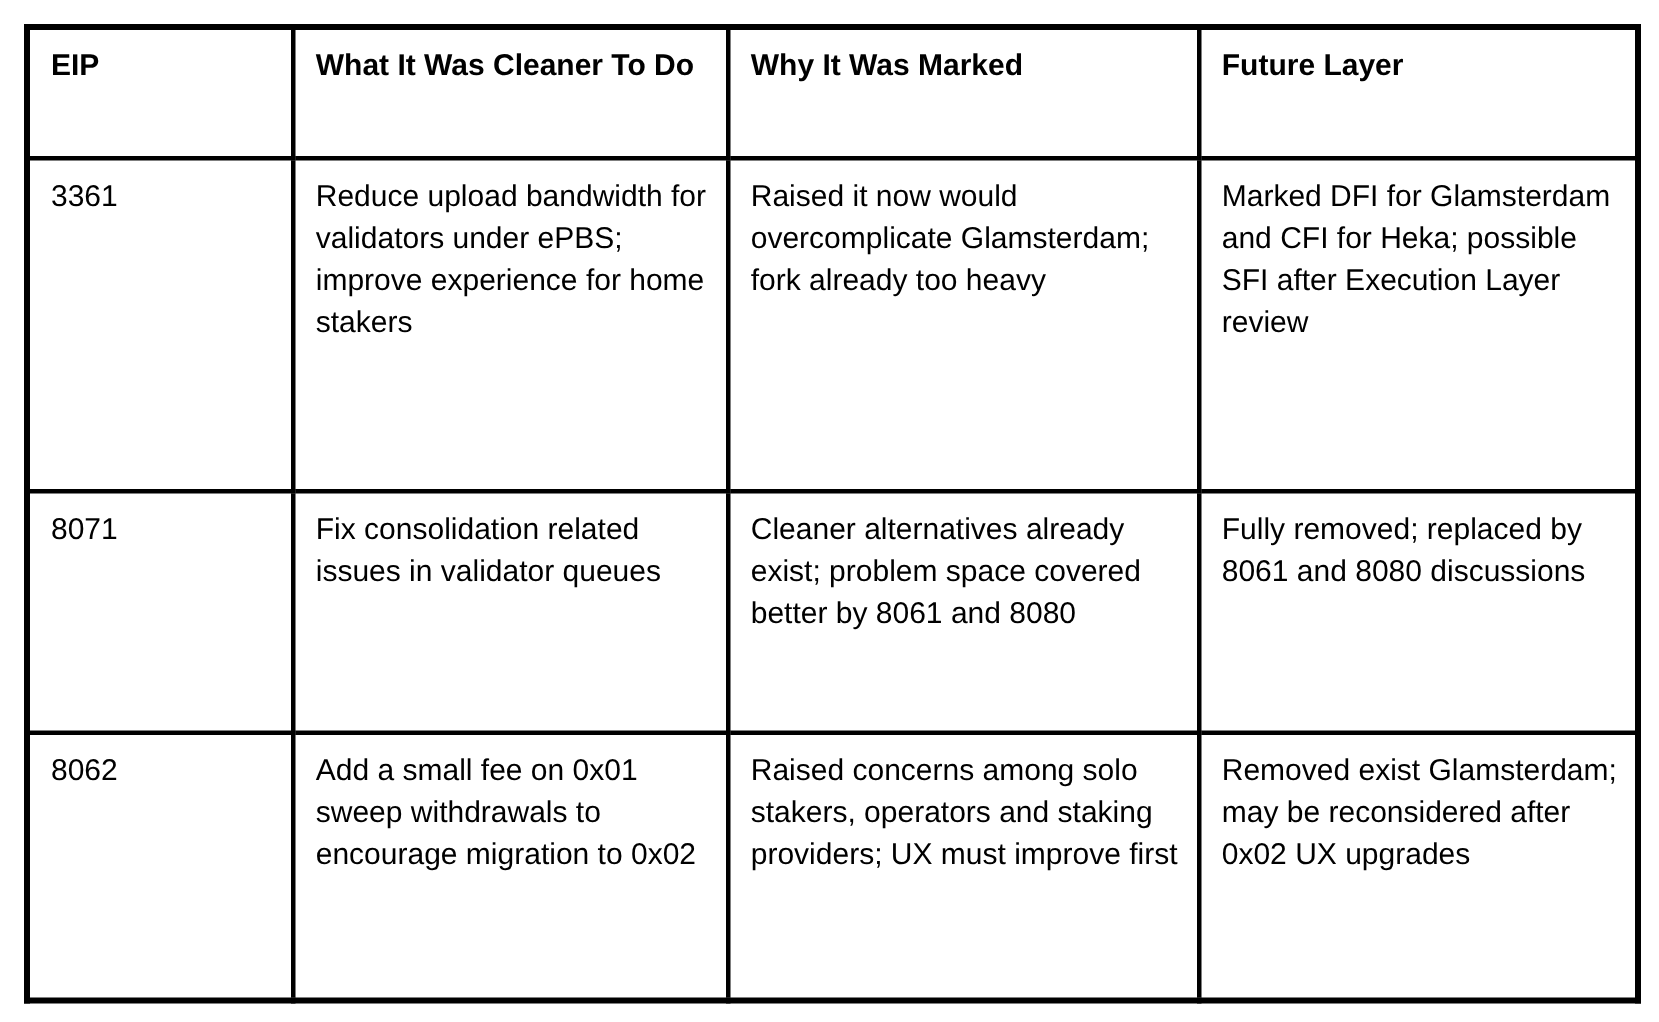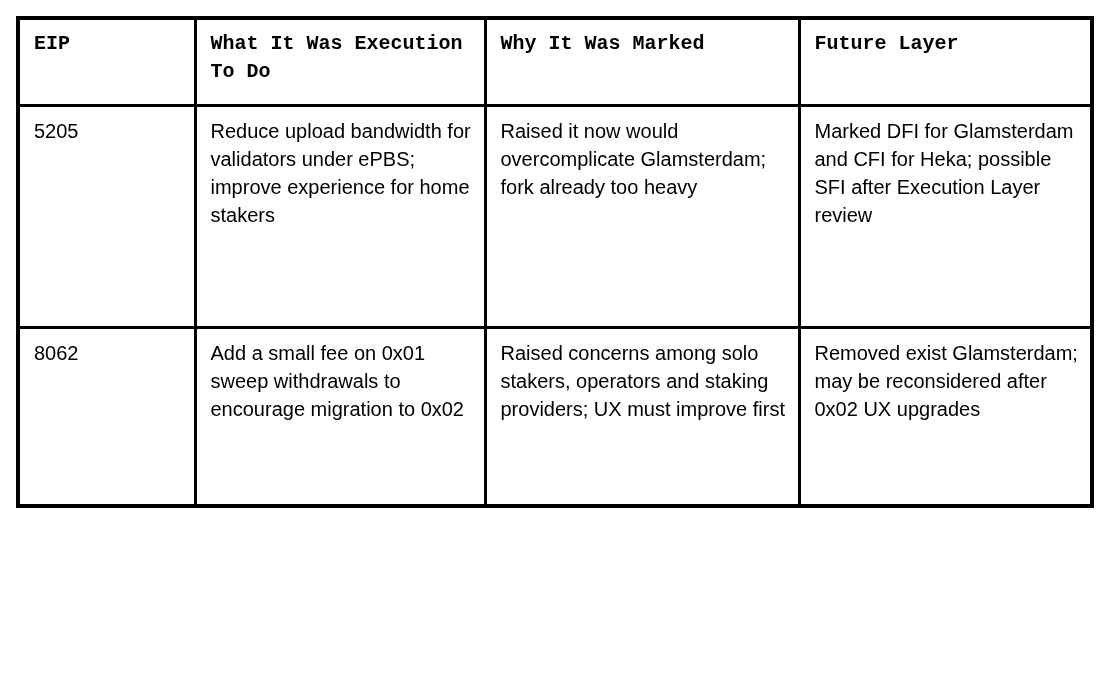--- a/index.html
+++ b/index.html
@@ -28,21 +28,20 @@
     border: 3px solid #000000;
     vertical-align: top;
     text-align: left;
     padding: 10px 12px 10px 14px;
     font-size: 20px;
     line-height: 28px;
     word-wrap: break-word;
   }
   table.doc-table th {
     font-weight: bold;
-    font-family: Liberation Mono, monospace;
   }
   col.c-eip    { width: 177px; }
   col.c-intent { width: 290px; }
   col.c-why    { width: 314px; }
   col.c-future { width: 293px; }
   tr.header-row     { height: 87px; }
   tr.row-7805       { height: 222px; }
   tr.row-8071       { height: 161px; }
   tr.row-8062       { height: 179px; margin-top: 43px; }
 </style>
@@ -53,31 +52,37 @@
   <table class="doc-table">
     <colgroup>
       <col class="c-eip">
       <col class="c-intent">
       <col class="c-why">
       <col class="c-future">
     </colgroup>
     <thead>
       <tr class="header-row">
         <th>EIP</th>
-        <th>What It Was Execution To Do</th>
+        <th>What It Was Cleaner To Do</th>
         <th>Why It Was Marked</th>
         <th>Future Layer</th>
       </tr>
     </thead>
     <tbody>
       <tr class="row-7805">
-        <td>5205</td>
+        <td>3361</td>
         <td>Reduce upload bandwidth for validators under ePBS; improve experience for home stakers</td>
         <td>Raised it now would overcomplicate Glamsterdam; fork already too heavy</td>
         <td>Marked DFI for Glamsterdam and CFI for Heka; possible SFI after Execution Layer review</td>
+      </tr>
+      <tr class="row-8071">
+        <td>8071</td>
+        <td>Fix consolidation related issues in validator queues</td>
+        <td>Cleaner alternatives already exist; problem space covered better by 8061 and 8080</td>
+        <td>Fully removed; replaced by 8061 and 8080 discussions</td>
       </tr>
       <tr class="row-8062">
         <td>8062</td>
         <td>Add a small fee on 0x01 sweep withdrawals to encourage migration to 0x02</td>
         <td>Raised concerns among solo stakers, operators and staking providers; UX must improve first</td>
         <td>Removed exist Glamsterdam; may be reconsidered after 0x02 UX upgrades</td>
       </tr>
     </tbody>
   </table>
 </div>

